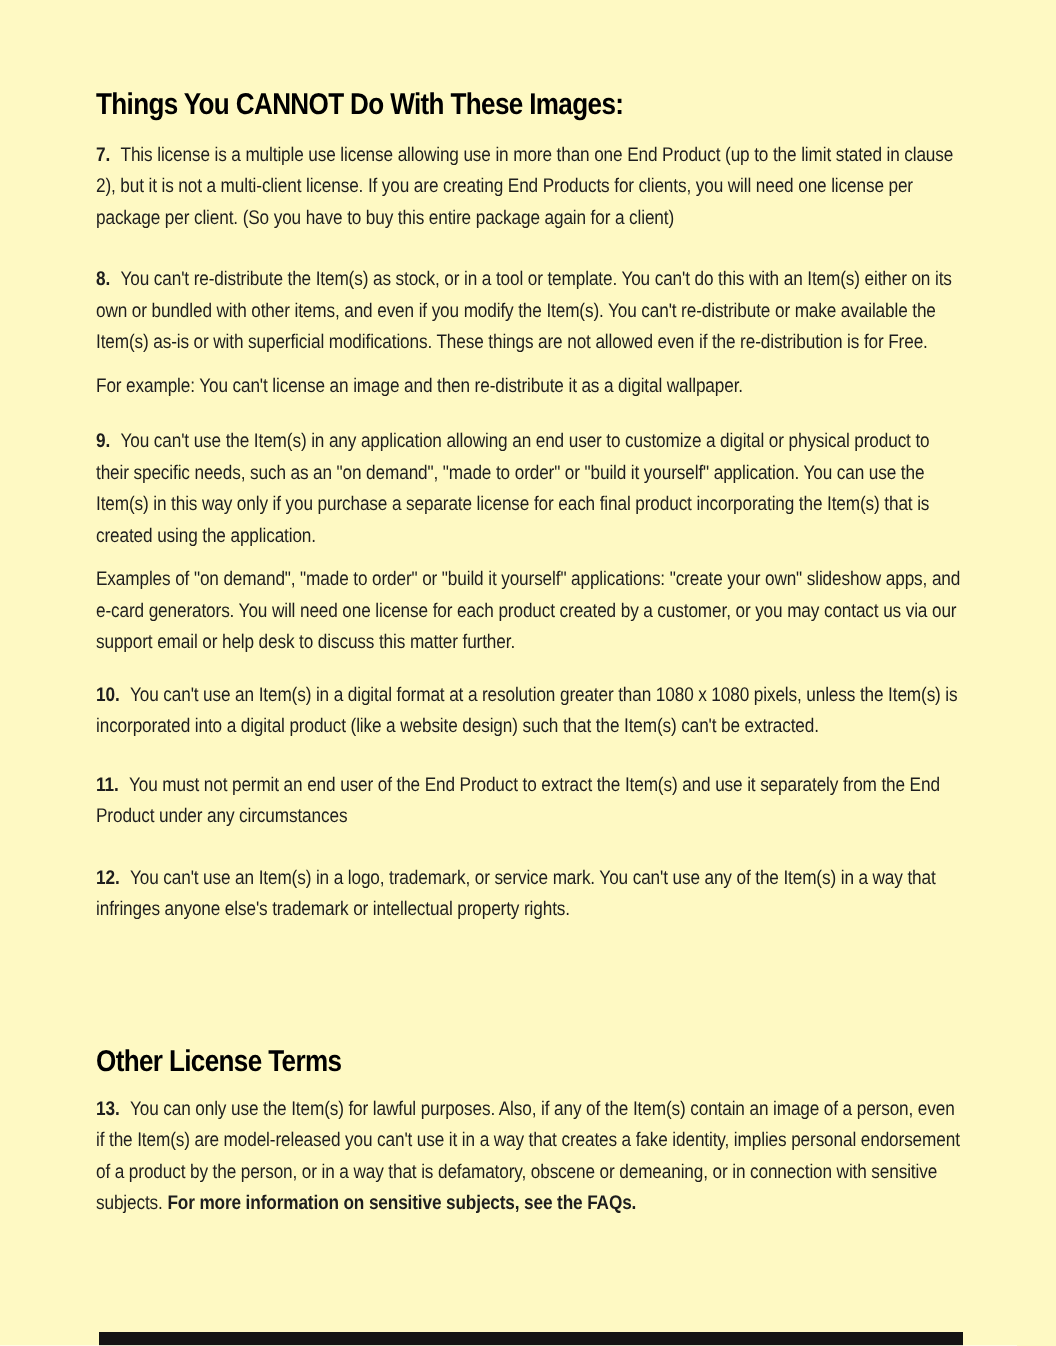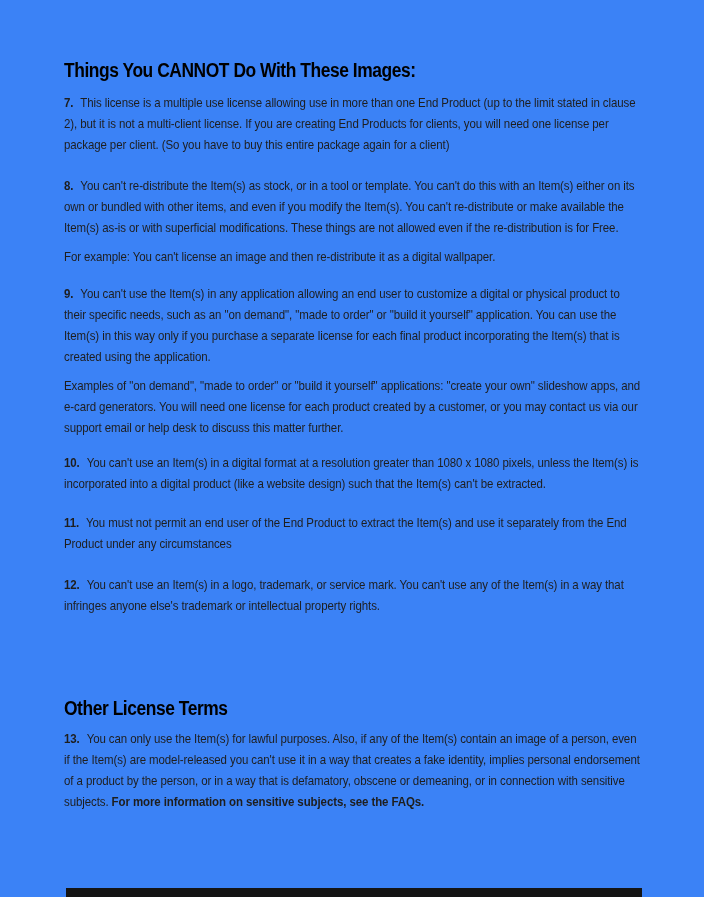--- a/index.html
+++ b/index.html
@@ -6,21 +6,21 @@
   html, body { background: #ffffff; }
   body {
     width: 704px; height: 897px;
     font-family: "Liberation Sans", sans-serif;
     color: #1e1e1e;
     overflow: hidden;
   }
   .page {
     position: relative;
     width: 704px; height: 897px;
-    background: #3b82f6;
+    background: #fef9c3;
     overflow: hidden;
   }
   
   .content {
     position: absolute;
     left: 64px; top: 0;
     width: 664px;
     transform: scaleX(0.87);
     transform-origin: 0 0;
   }

